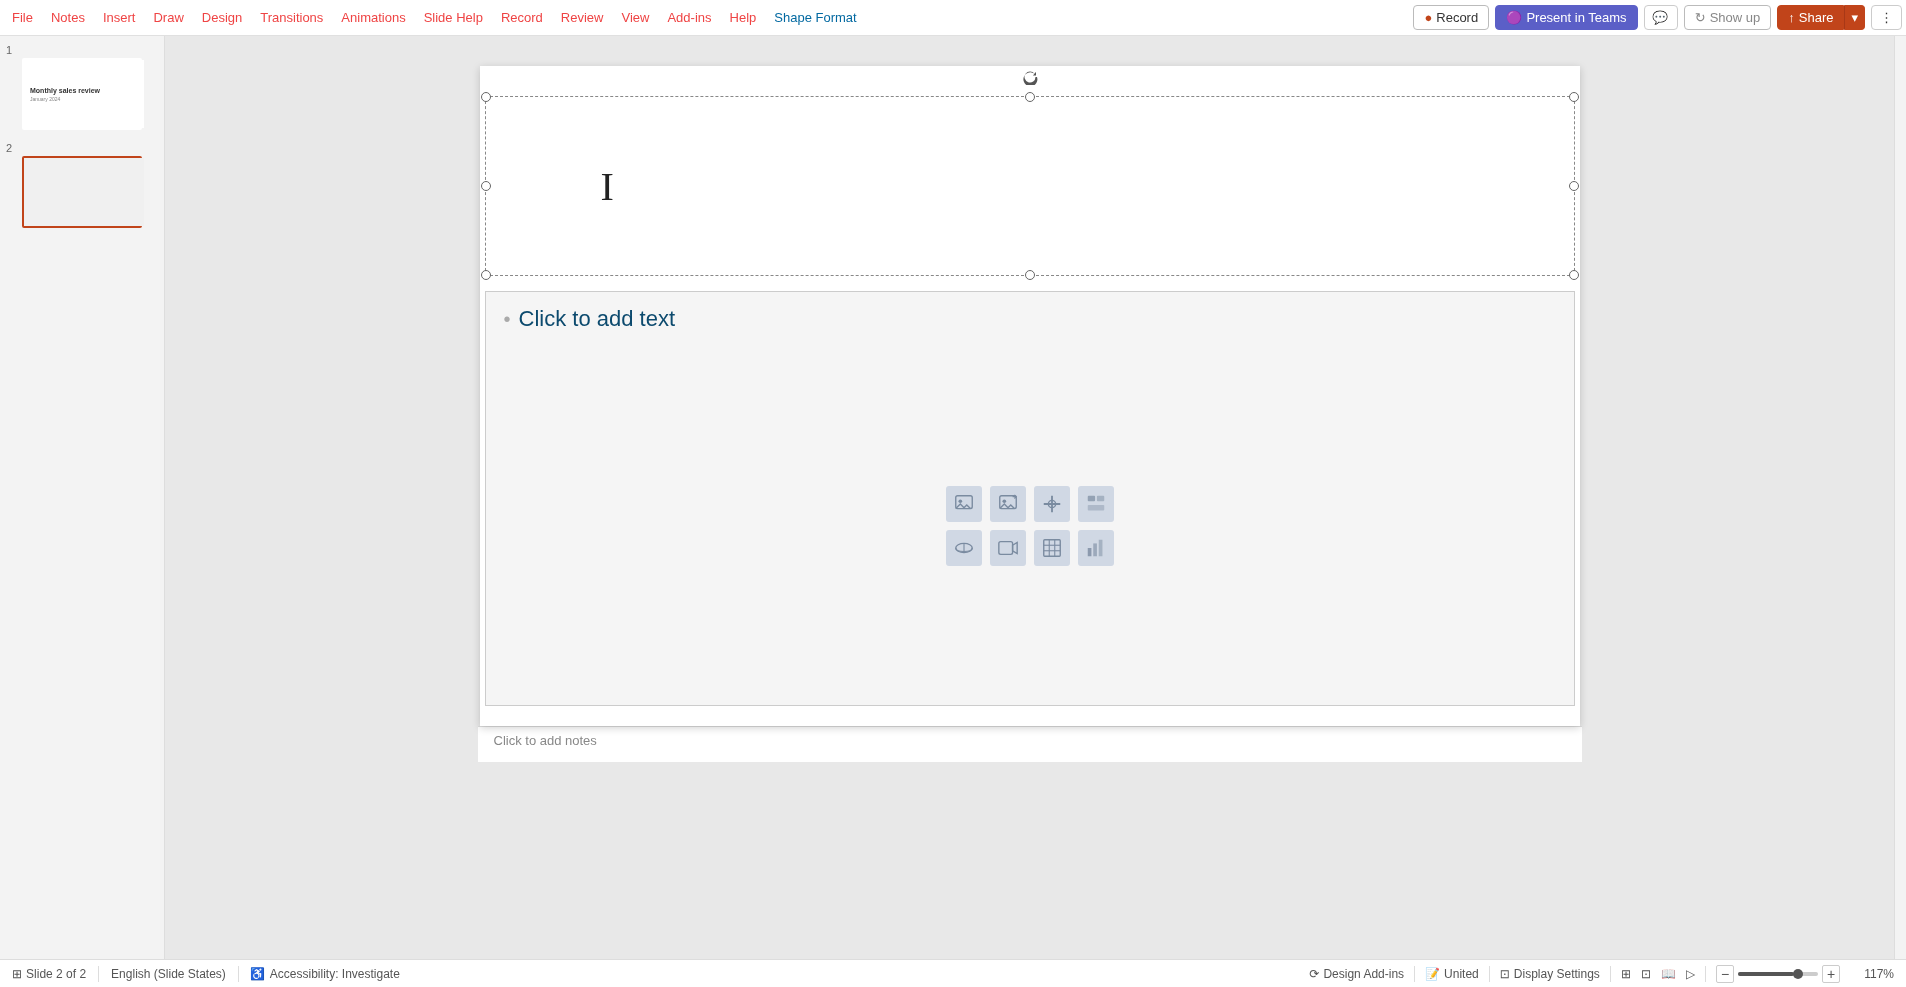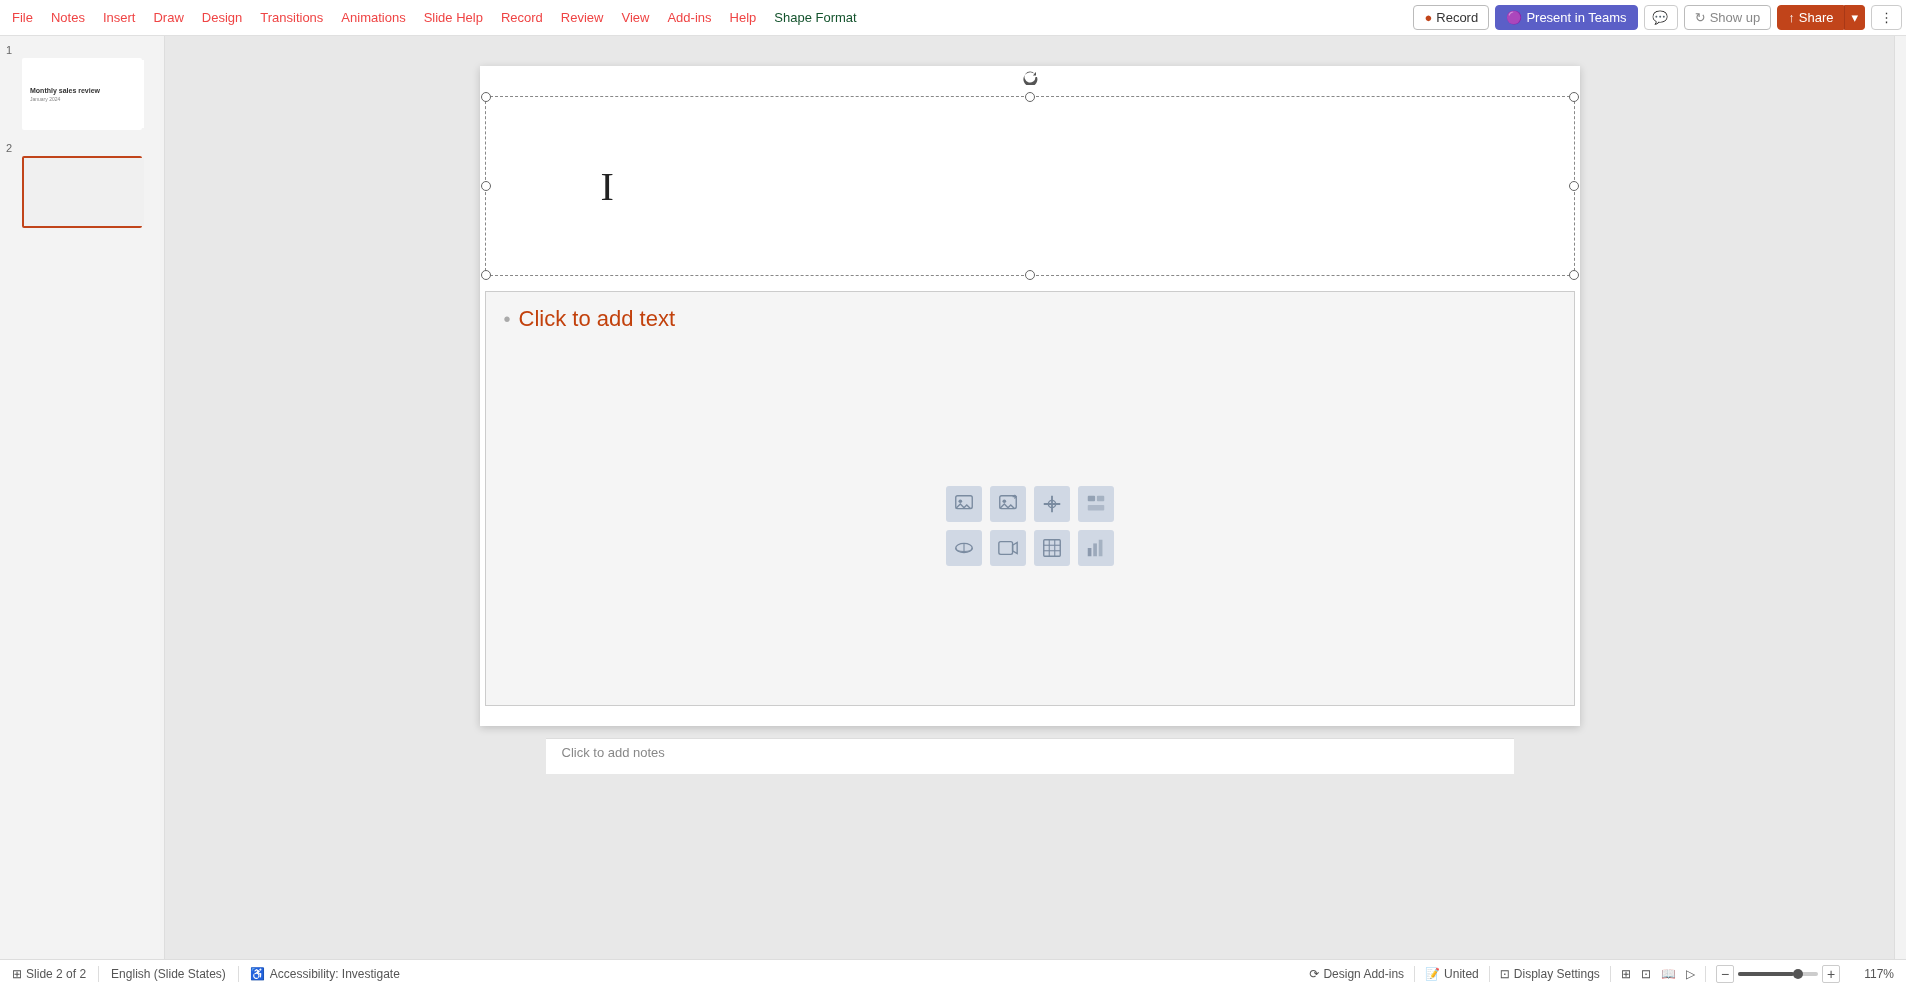--- a/index.html
+++ b/index.html
@@ -8,21 +8,21 @@
     
     .menu-bar {
       display: flex; align-items: center; background: #ffffff; height: 36px;
       border-bottom: 1px solid #e0e0e0; flex-shrink: 0; padding: 0 4px;
     }
     .menu-bar-left { display: flex; align-items: center; gap: 2px; flex: 1; }
     .menu-item {
       padding: 4px 8px; font-size: 13px; color: #ef4444; cursor: pointer;
       border-radius: 3px; white-space: nowrap;
     }
-    .menu-item.active { color: #14532d; font-weight: 500; }
+    .menu-item.active { color: #0369a1; font-weight: 500; }
     .menu-bar-right { display: flex; align-items: center; gap: 6px; flex-shrink: 0; }
 
     .btn-toolbar {
       display: flex; align-items: center; gap: 4px; padding: 4px 10px;
       border-radius: 4px; border: 1px solid #ccc; background: #fff;
       font-size: 13px; cursor: pointer; white-space: nowrap; color: #333;
     }
     .btn-record { background: #fff; border-color: #bbb; }
     .btn-present { background: #5b5fc7; color: #fff; border-color: #5b5fc7; }
     .btn-share { background: #c1441a; color: #fff; border-color: #c1441a; border-radius: 4px 0 0 4px; }
@@ -79,21 +79,21 @@
     }
     @keyframes blink { 0%,100%{opacity:1;} 50%{opacity:0;} }
 
     
     .content-box {
       position: absolute; top: 225px; left: 5px; right: 5px; bottom: 20px;
       border: 1px solid #ccc; background: #f5f5f5; cursor: pointer;
       display: flex; flex-direction: column;
     }
     .content-placeholder {
-      font-size: 22px; color: #c2410c; padding: 14px 18px;
+      font-size: 22px; color: #0c4a6e; padding: 14px 18px;
       display: flex; align-items: center; gap: 8px;
     }
     .content-placeholder::before { content: '•'; color: #aaa; font-size: 20px; }
     .content-icons {
       display: flex; flex-direction: column; align-items: center;
       justify-content: center; flex: 1; gap: 8px;
     }
     .icon-row { display: flex; gap: 8px; }
     .content-icon {
       width: 36px; height: 36px; background: #d0d8e4; border-radius: 3px;
@@ -289,21 +289,21 @@
                   <rect x="9" y="7" width="4" height="14" fill="#7a8ba0" opacity="0.6"></rect>
                   <rect x="15" y="3" width="4" height="18" fill="#7a8ba0" opacity="0.5"></rect>
                 </svg>
             </div>
           </div>
         </div>
       </div>
 
     </div>
 
-    <div class="notes-area" style="width:968px; margin-top: 12px;">
+    <div class="notes-area" style="width:1104px; margin-top: 0;">
       <span>Click to add notes</span>
     </div>
   </div>
 
   <div class="right-sidebar"></div>
 
 </div>
 
 <div class="status-bar">
   <div class="status-left">

